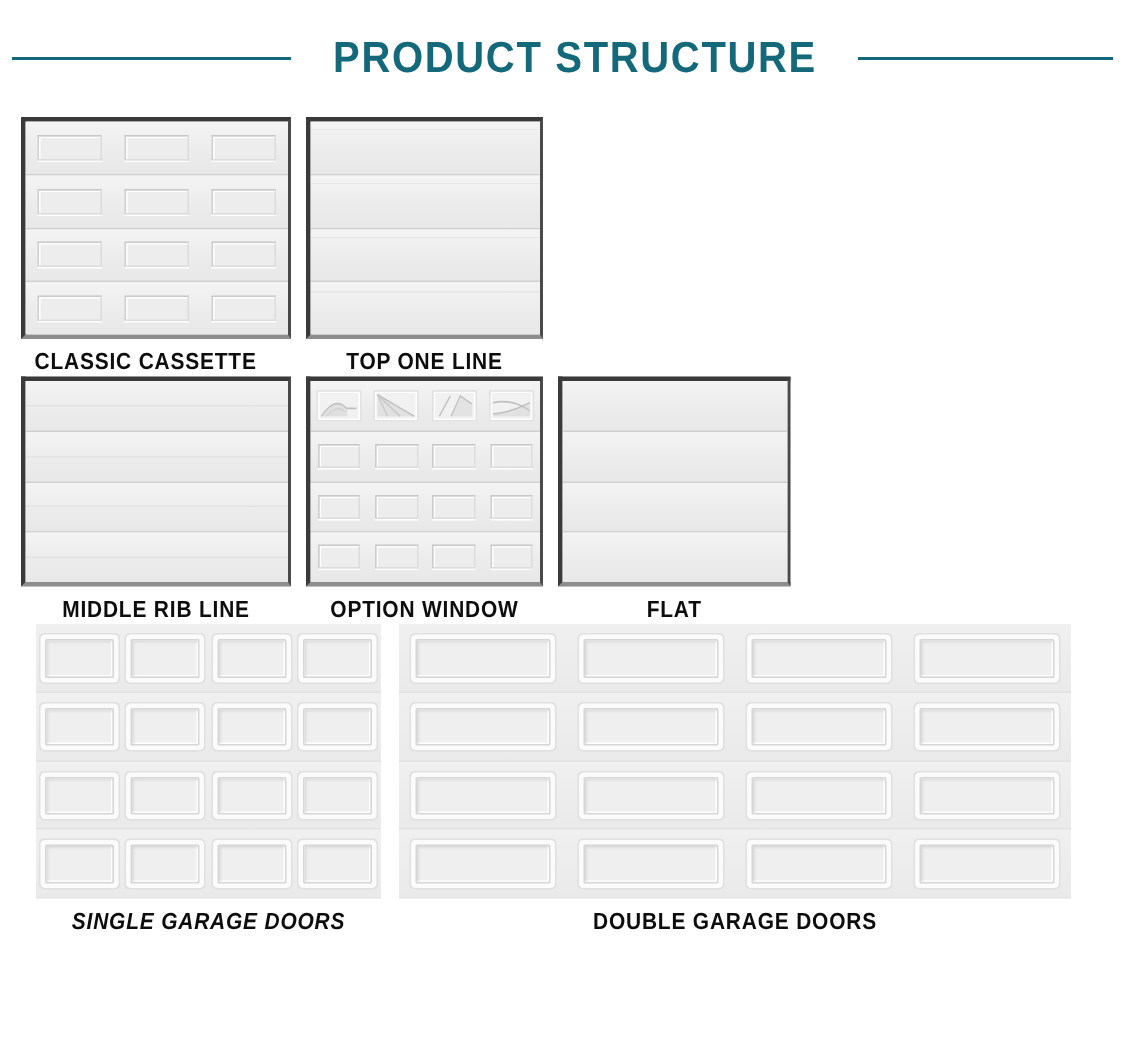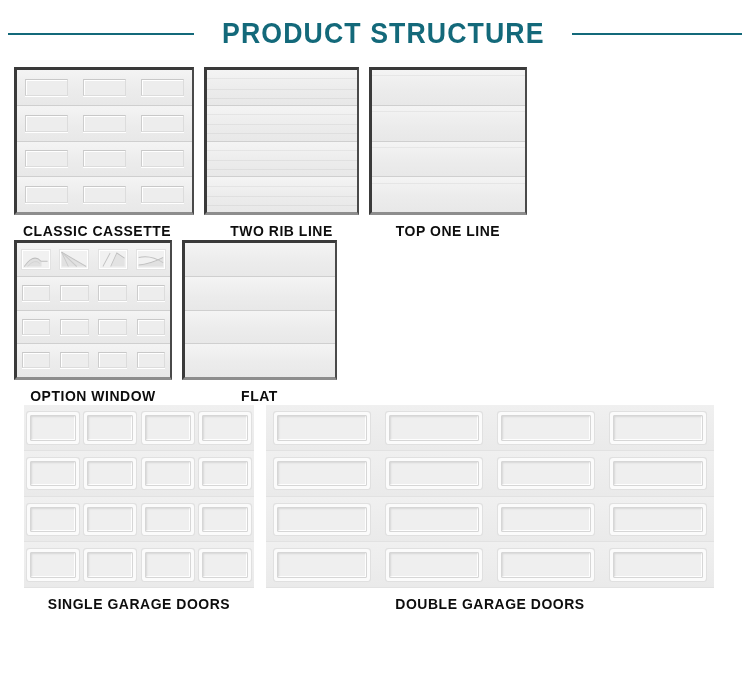--- a/index.html
+++ b/index.html
@@ -7,21 +7,21 @@
   body {
     width: 750px;
     height: 699px;
     background: #ffffff;
     font-family: "Liberation Sans", sans-serif;
     overflow: hidden;
   }
 
   
   .header {
-    height: 67px;
+    height: 78px;
     display: flex;
     align-items: center;
     justify-content: center;
     gap: 14px;
   }
   .rule {
     height: 2px;
     width: 186px;
     background: #13697a;
   }
@@ -208,43 +208,43 @@
             <div class="cpanel"></div>
             <div class="cpanel"></div>
             <div class="cpanel"></div>
             <div class="cpanel"></div>
             <div class="cpanel"></div>
           </div>
         </div>
         <div class="label left">CLASSIC CASSETTE</div>
       </div>
       <div class="cell">
-        <div class="door" style="width: 155px; height: 148px;">
-          <div class="sections">
-            <div class="sec ribs-two"></div>
-            <div class="sec ribs-two"></div>
-            <div class="sec ribs-two"></div>
-            <div class="sec ribs-two"></div>
-          </div>
-        </div>
-        <div class="label">TWO RIB LINE</div>
-      </div>
-      <div class="cell">
         <div class="door" style="width: 158px; height: 148px;">
           <div class="sections">
             <div class="sec ribs-top"></div>
             <div class="sec ribs-top"></div>
             <div class="sec ribs-top"></div>
             <div class="sec ribs-top"></div>
           </div>
         </div>
         <div class="label">TOP ONE LINE</div>
       </div>
     </div>
     <div class="row">
+      <div class="cell">
+        <div class="door" style="width: 180px; height: 140px;">
+          <div class="sections">
+            <div class="sec ribs-mid"></div>
+            <div class="sec ribs-mid"></div>
+            <div class="sec ribs-mid"></div>
+            <div class="sec ribs-mid"></div>
+          </div>
+        </div>
+        <div class="label">MIDDLE RIB LINE</div>
+      </div>
       <div class="cell">
         <div class="door" style="width: 158px; height: 140px;">
           <div class="sections">
             <div class="sec"></div>
             <div class="sec"></div>
             <div class="sec"></div>
             <div class="sec"></div>
           </div>
           <div class="panelgrid" style="grid-template-columns: repeat(4, 1fr); grid-template-rows: repeat(4, 1fr);">
             <div class="lite">
@@ -298,21 +298,21 @@
             <div class="sec"></div>
             <div class="sec"></div>
             <div class="sec"></div>
             <div class="sec"></div>
           </div>
         </div>
         <div class="label">FLAT</div>
       </div>
     </div>
     <div class="bottomwrap">
-      <div class="cell" style="margin-left: 10px;">
+      <div class="cell" style="margin-left: 10px; font-style: italic;">
         <div class="door2" style="width: 230px; height: 183px;">
           <div class="sections">
             <div class="sec"></div>
             <div class="sec"></div>
             <div class="sec"></div>
             <div class="sec"></div>
           </div>
           <div class="panelgrid" style="grid-template-columns: repeat(4, 1fr); grid-template-rows: repeat(4, 1fr);">
             <div class="rpanel"></div>
             <div class="rpanel"></div>

